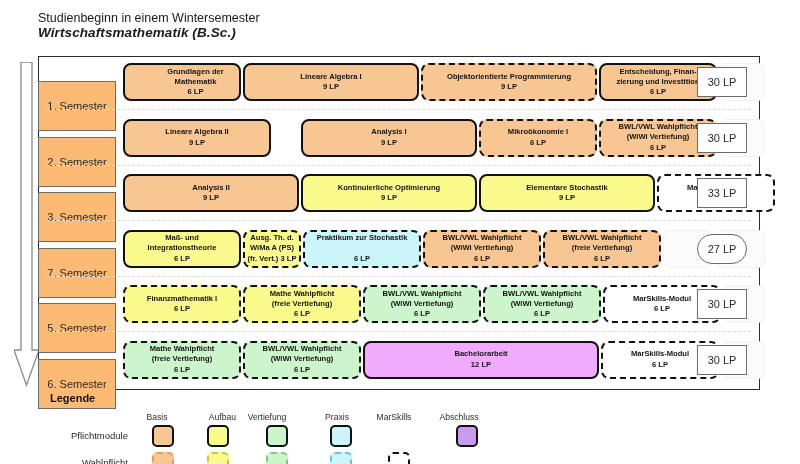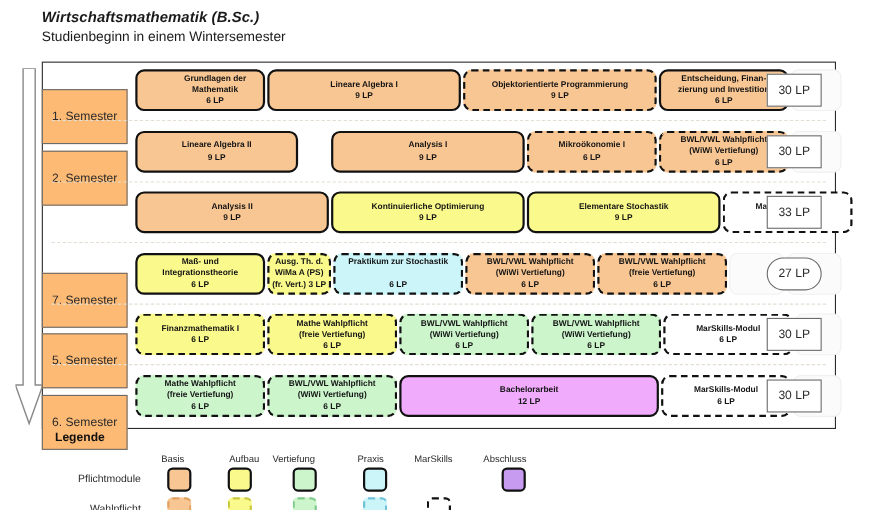--- a/index.html
+++ b/index.html
@@ -115,22 +115,22 @@
     position:absolute;width:22px;height:22px;border-radius:5px;
     box-sizing:border-box;
   }
   .sw.solid{border:2px solid #111111;}
   .sw.dash{border:2px dashed;}
 </style>
 </head>
 <body>
 
 <div id="header">
+  <div id="course-subtitle">Studienbeginn in einem Wintersemester</div>
   <div id="course-title">Wirtschaftsmathematik (B.Sc.)</div>
-  <div id="course-subtitle">Studienbeginn in einem Wintersemester</div>
 </div>
 
 <div id="progress-arrow">
   <svg width="26" height="325" viewBox="0 0 26 325">
     <polygon points="7,0 18,0 18,288 25,288 12.5,323 0,288 7,288" fill="#ffffff" stroke="#8a8a8a" stroke-width="1.3"></polygon>
   </svg>
 </div>
 
 <div id="plan">
     <div class="sem-row" style="top: 2px;">
@@ -174,20 +174,21 @@
       </div>
       <div class="mod elect c-basis" style="left: 560px; width: 118px;">
         <span class="ln">BWL/VWL Wahlpflicht</span>
         <span class="ln">(WiWi Vertiefung)</span>
         <span class="ln">6 LP</span>
       </div>
       <div class="lp-cell" style="left: 658px;">30 LP</div>
     </div>
     <div class="sem-sep" style="top: 107.5px;"></div>
     <div class="sem-row" style="top: 113px;">
+      <div class="sem-label">3. Semester</div>
       <div class="mod req c-basis" style="left: 84px; width: 176px;">
         <span class="ln">Analysis II</span>
         <span class="ln">9 LP</span>
       </div>
       <div class="mod req c-aufbau" style="left: 262px; width: 176px;">
         <span class="ln">Kontinuierliche Optimierung</span>
         <span class="ln">9 LP</span>
       </div>
       <div class="mod req c-aufbau" style="left: 440px; width: 176px;">
         <span class="ln">Elementare Stochastik</span>
@@ -281,21 +282,21 @@
         <span class="ln">MarSkills-Modul</span>
         <span class="ln">6 LP</span>
       </div>
       <div class="lp-cell" style="left: 658px;">30 LP</div>
     </div>
   </div>
 
 <div id="legend">
   <div id="legend-title">Legende</div>
 <div class="legend-colhead" style="left: 88px; width: 62px;">Basis</div>
-    <div class="legend-colhead" style="left: 153px; width: 62px;">Aufbau</div>
+    <div class="legend-colhead" style="left: 136px; width: 62px; text-align: right;">Aufbau</div>
     <div class="legend-colhead" style="left: 198px; width: 62px;">Vertiefung</div>
     <div class="legend-colhead" style="left: 268px; width: 62px;">Praxis</div>
     <div class="legend-colhead" style="left: 325px; width: 62px;">MarSkills</div>
     <div class="legend-colhead" style="left: 390px; width: 62px;">Abschluss</div>
     <div class="legend-rowlabel" style="left: 0px; top: 38px;">Pflichtmodule</div>
     <div class="sw solid" style="left: 114px; top: 33px; background: rgb(248, 198, 147);"></div>
     <div class="sw solid" style="left: 169px; top: 33px; background: rgb(250, 250, 140);"></div>
     <div class="sw solid" style="left: 228px; top: 33px; background: rgb(204, 245, 204);"></div>
     <div class="sw solid" style="left: 292px; top: 33px; background: rgb(204, 245, 250);"></div>
     <div class="sw solid" style="left: 418px; top: 33px; background: rgb(199, 155, 239);"></div>

